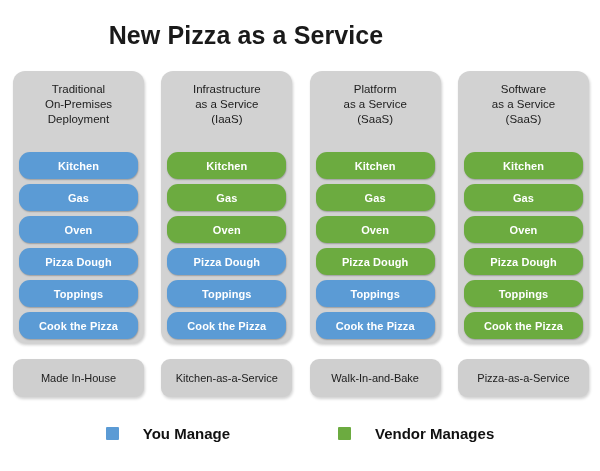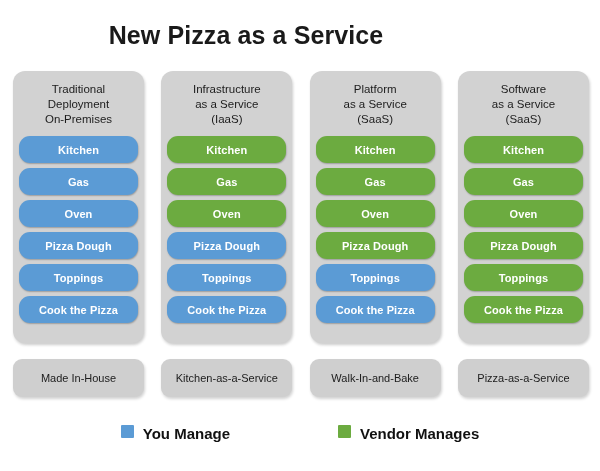--- a/index.html
+++ b/index.html
@@ -46,20 +46,21 @@
 
   .panel {
     background: #d2d2d2;
     border-radius: 12px;
     padding: 11px 6px 8px 6px;
     box-shadow: 1px 2px 3px rgba(0,0,0,0.20);
     display: flex;
     flex-direction: column;
     box-sizing: border-box;
     height: 272px;
+    gap: 16px;
   }
 
   .panel-header {
     text-align: center;
     font-size: 11.5px;
     line-height: 15px;
     color: #1c1c1c;
     margin-bottom: 9px;
     padding: 0 2px;
   }
@@ -105,22 +106,22 @@
     position: absolute;
     top: 425px;
     left: 0;
     width: 600px;
     display: flex;
     justify-content: center;
     align-items: center;
   }
   .legend-entry {
     display: flex;
-    align-items: flex-start;
-    gap: 9px;
+    align-items: center;
+    gap: 24px;
   }
   .legend-entry:first-child { margin-right: 108px; }
   .swatch {
     width: 13px;
     height: 13px;
     display: block;
     border-radius: 1px;
   }
   .swatch.you { background: #5b9bd5; }
   .swatch.vendor { background: #6cab40; }
@@ -134,22 +135,22 @@
 </head>
 <body>
 
 <div id="page-title">New Pizza as a Service</div>
 
 <div id="columns">
     <div class="column">
       <div class="panel">
         <div class="panel-header">
           <span class="hline">Traditional</span>
+          <span class="hline">On-Premises</span>
           <span class="hline">Deployment</span>
-          <span class="hline">On-Premises</span>
         </div>
         <div class="items">
           <div class="item you">Kitchen</div>
           <div class="item you">Gas</div>
           <div class="item you">Oven</div>
           <div class="item you">Pizza Dough</div>
           <div class="item you">Toppings</div>
           <div class="item you">Cook the Pizza</div>
         </div>
       </div>

